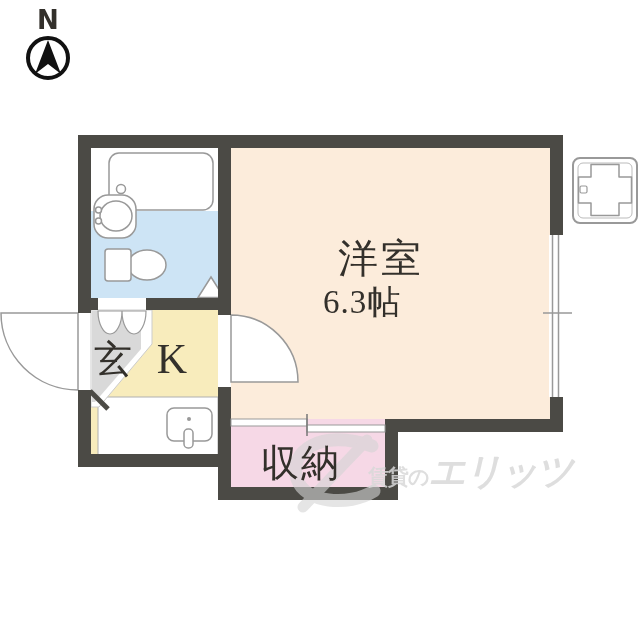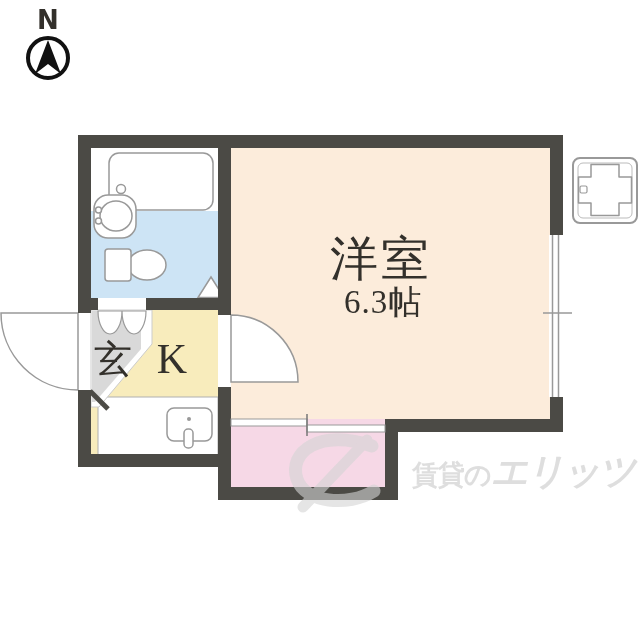--- a/index.html
+++ b/index.html
@@ -1,31 +1,31 @@
 <!DOCTYPE html>
 <html><head>
 <meta charset="utf-8">
 <style>
   html,body{margin:0;padding:0;background:#fff;}
   .canvas{position:relative;width:640px;height:640px;background:#fff;overflow:hidden;
           font-family:"Liberation Serif","DejaVu Serif",serif;}
   .canvas svg{position:absolute;left:0;top:0;z-index:1;}
   .lbl{position:absolute;z-index:2;color:#33302b;white-space:nowrap;
        transform:translate(-50%,-50%);line-height:1;}
-  .lbl-living-name{left:381px;top:259px;font-size:48px;letter-spacing:3px;}
-  .lbl-living-size{left:383px;top:302px;font-size:33px;letter-spacing:1px;}
+  .lbl-living-name{left:381px;top:259px;font-size:40px;letter-spacing:3px;}
+  .lbl-living-size{left:362px;top:302px;font-size:33px;letter-spacing:1px;}
   .lbl-kitchen{left:172px;top:359px;font-size:42px;}
   .lbl-entrance{left:113px;top:359px;font-size:38px;}
   .lbl-closet{left:301px;top:463px;font-size:38px;letter-spacing:2px;}
   .lbl-north{left:48px;top:20px;font-size:26px;font-weight:bold;
              font-family:"DejaVu Sans","Liberation Sans",sans-serif;}
   .watermark{position:absolute;left:368px;top:447px;z-index:3;display:flex;
              align-items:baseline;color:#d9d9d9;opacity:.85;white-space:nowrap;
              font-family:"DejaVu Sans","Liberation Sans",sans-serif;font-weight:bold;}
-  .wm-prefix{font-size:27px;letter-spacing:-1px;margin-left:44px;}
+  .wm-prefix{font-size:21px;letter-spacing:-1px;}
   .wm-brand{font-size:37px;letter-spacing:-2px;font-style:italic;}
 </style>
 </head>
 <body>
 
 <div class="canvas">
 
   <svg width="640" height="640" viewBox="0 0 640 640">
 
     <g>
@@ -120,19 +120,20 @@
       <path d="M 372 446 C 320 428 288 452 297 479 C 305 503 348 507 374 491" stroke-width="13"></path>
       <path d="M 367 440 L 303 507" stroke-width="11"></path>
     </g>
   </svg>
 
   <div class="lbl lbl-north">N</div>
   <div class="lbl lbl-living-name">洋室</div>
   <div class="lbl lbl-living-size">6.3帖</div>
   <div class="lbl lbl-kitchen">K</div>
   <div class="lbl lbl-entrance">玄</div>
+  <div class="lbl lbl-closet">収納</div>
 
   <div class="watermark">
     <span class="wm-prefix">賃貸の</span>
     <span class="wm-brand">エリッツ</span>
   </div>
 
 </div>
 
 </body></html>

